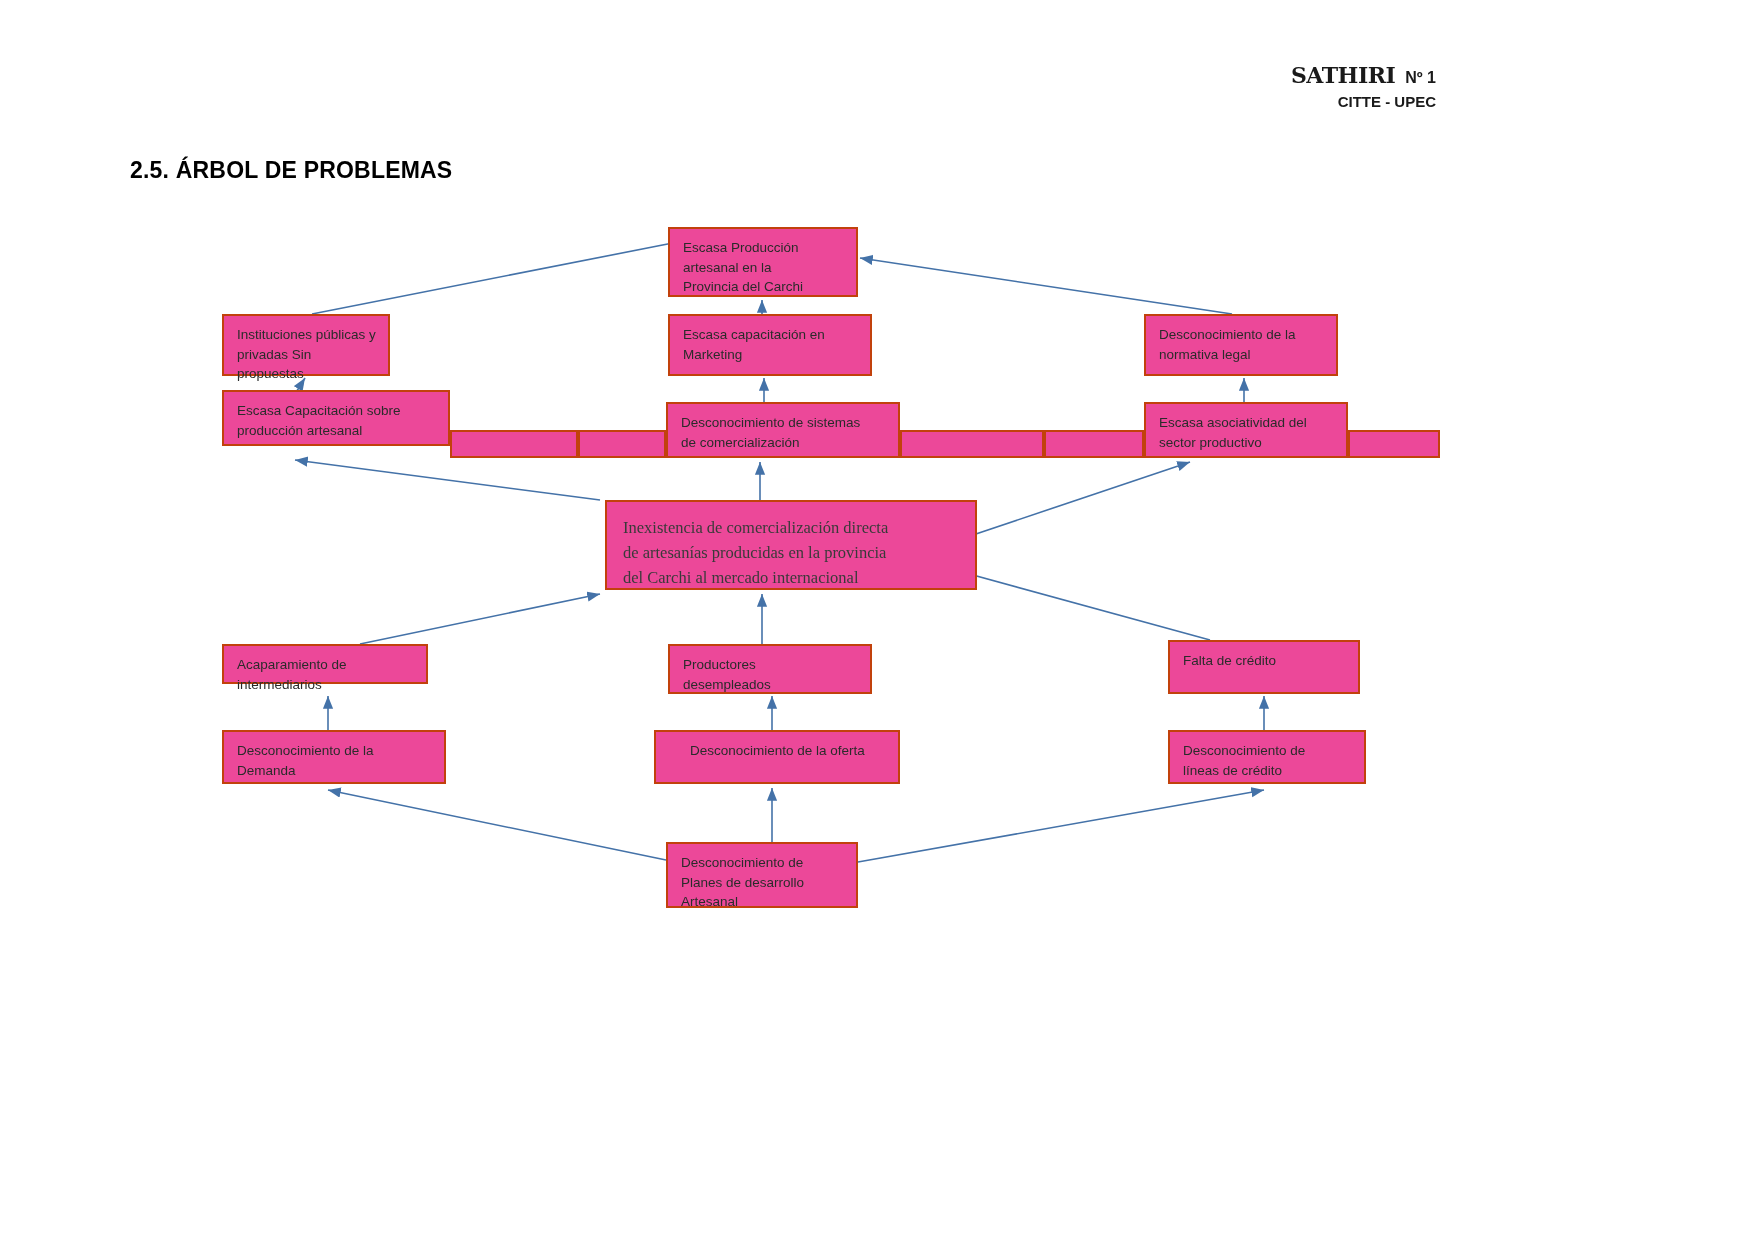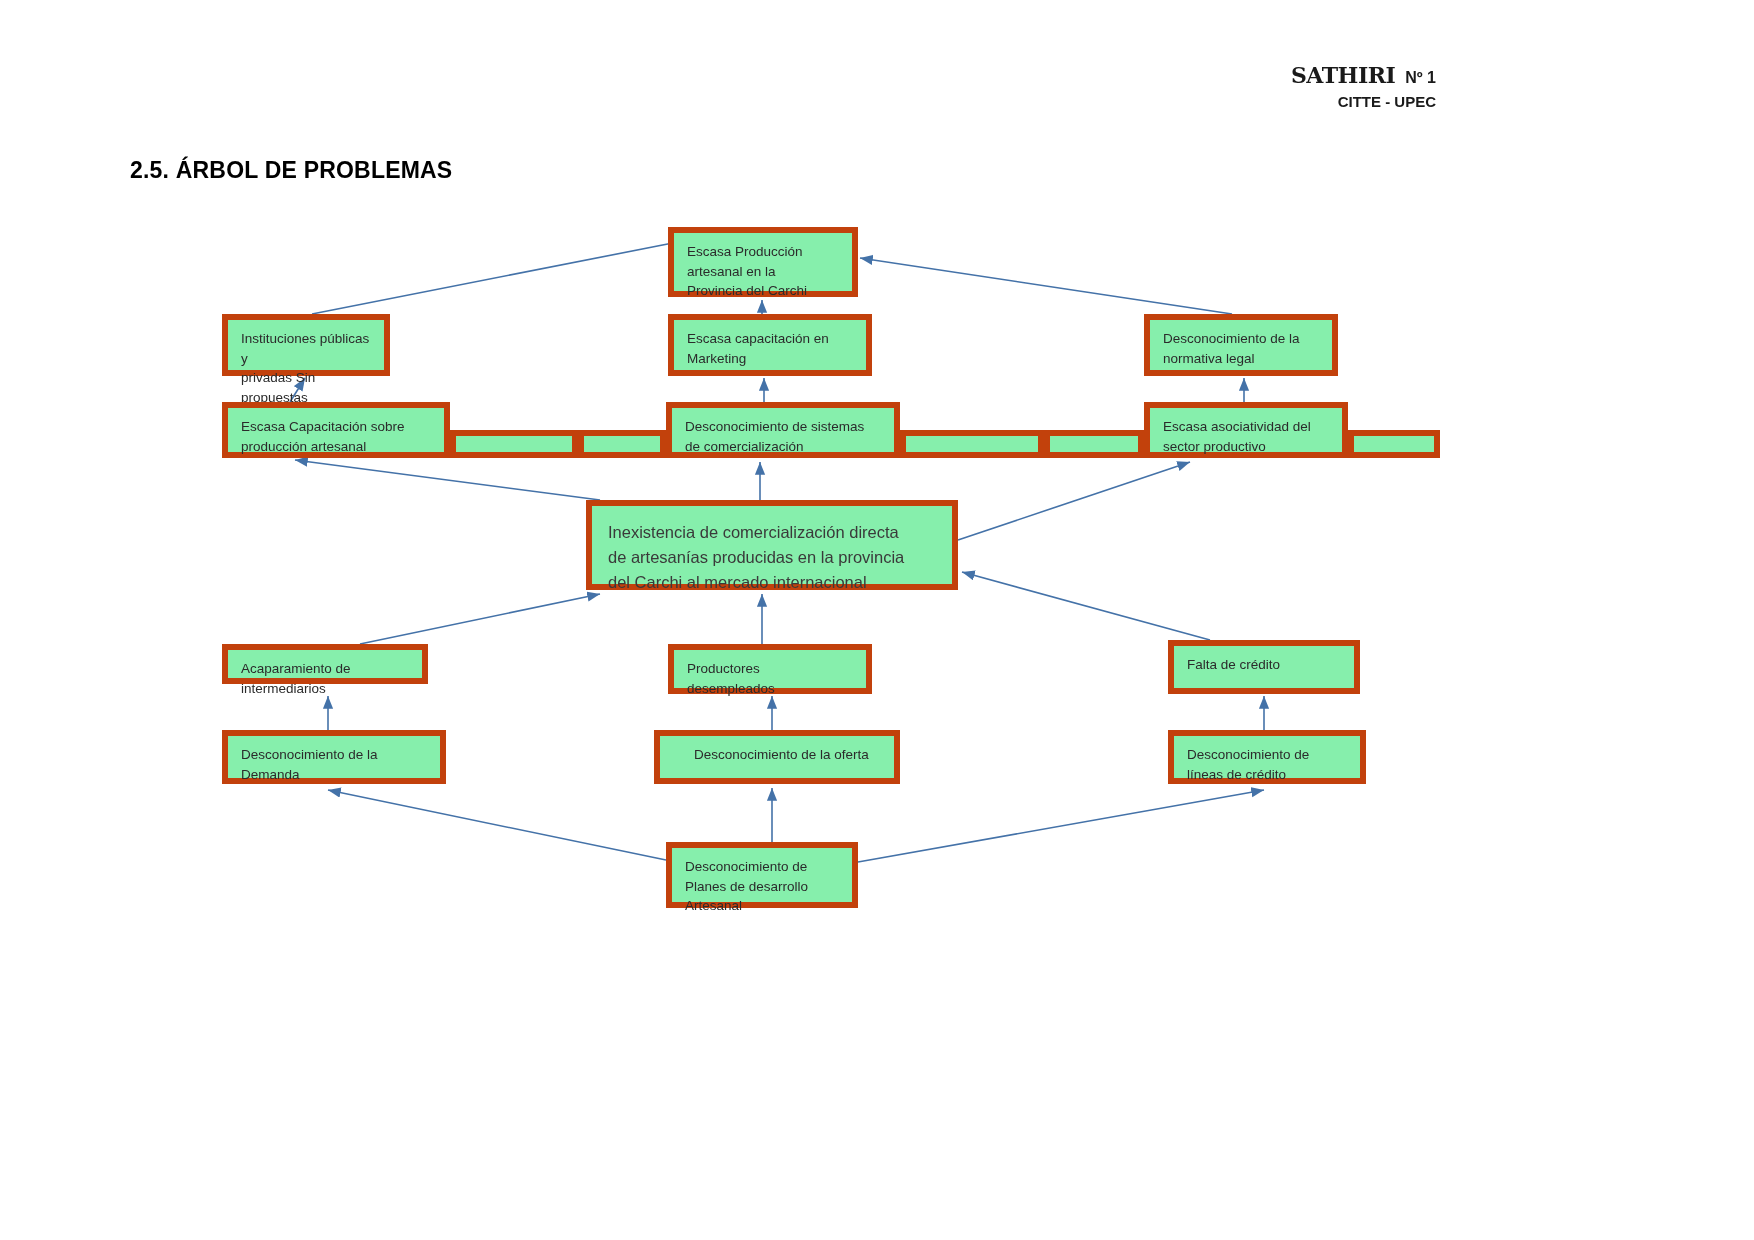--- a/index.html
+++ b/index.html
@@ -66,22 +66,22 @@
     position: absolute;
     left: 0;
     top: 0;
     width: 1754px;
     height: 1240px;
     pointer-events: none;
   }
   .node {
     position: absolute;
     box-sizing: border-box;
-    border: 6px solid #c2410c;
-    background: #86efac;
+    border: 2px solid #c2410c;
+    background: #ec4899;
     font-size: 13.5px;
     line-height: 1.45;
     color: #2b2b2b;
     padding: 9px 11px 6px 13px;
     white-space: pre-line;
   }
   .node.center {
     font-size: 16.5px;
     line-height: 1.5;
     padding: 14px 14px 10px 16px;
@@ -134,32 +134,32 @@
   <div id="node-layer">
       <div class="node" style="left: 668px; top: 227px; width: 190px; height: 70px;">Escasa Producción
 artesanal en la
 Provincia del Carchi</div>
       <div class="node" style="left: 222px; top: 314px; width: 168px; height: 62px;">Instituciones públicas y
 privadas Sin propuestas</div>
       <div class="node" style="left: 668px; top: 314px; width: 204px; height: 62px;">Escasa capacitación en
 Marketing</div>
       <div class="node" style="left: 1144px; top: 314px; width: 194px; height: 62px;">Desconocimiento de la
 normativa legal</div>
-      <div class="node" style="left: 222px; top: 402px; width: 228px; height: 56px;">Escasa Capacitación sobre
+      <div class="node" style="left: 222px; top: 390px; width: 228px; height: 56px;">Escasa Capacitación sobre
 producción artesanal</div>
       <div class="node" style="left: 666px; top: 402px; width: 234px; height: 56px;">Desconocimiento de sistemas
 de comercialización</div>
       <div class="node" style="left: 1144px; top: 402px; width: 204px; height: 56px;">Escasa asociatividad del
 sector productivo</div>
       <div class="node filler" style="left: 450px; top: 430px; width: 128px; height: 28px;"></div>
       <div class="node filler" style="left: 578px; top: 430px; width: 88px; height: 28px;"></div>
       <div class="node filler" style="left: 900px; top: 430px; width: 144px; height: 28px;"></div>
       <div class="node filler" style="left: 1044px; top: 430px; width: 100px; height: 28px;"></div>
       <div class="node filler" style="left: 1348px; top: 430px; width: 92px; height: 28px;"></div>
-      <div class="node center" style="left: 586px; top: 500px; width: 372px; height: 90px;">Inexistencia de comercialización directa
+      <div class="node center" style="left: 605px; top: 500px; width: 372px; height: 90px; font-family: Liberation Serif, serif;">Inexistencia de comercialización directa
 de artesanías producidas en la provincia
 del Carchi al mercado internacional</div>
       <div class="node" style="left: 222px; top: 644px; width: 206px; height: 40px;">Acaparamiento de
 intermediarios</div>
       <div class="node" style="left: 668px; top: 644px; width: 204px; height: 50px;">Productores
 desempleados</div>
       <div class="node" style="left: 1168px; top: 640px; width: 192px; height: 54px;">Falta de crédito</div>
       <div class="node" style="left: 222px; top: 730px; width: 224px; height: 54px;">Desconocimiento de la
 Demanda</div>
       <div class="node" style="left: 654px; top: 730px; width: 246px; height: 54px; padding-left: 34px;">Desconocimiento de la oferta</div>

